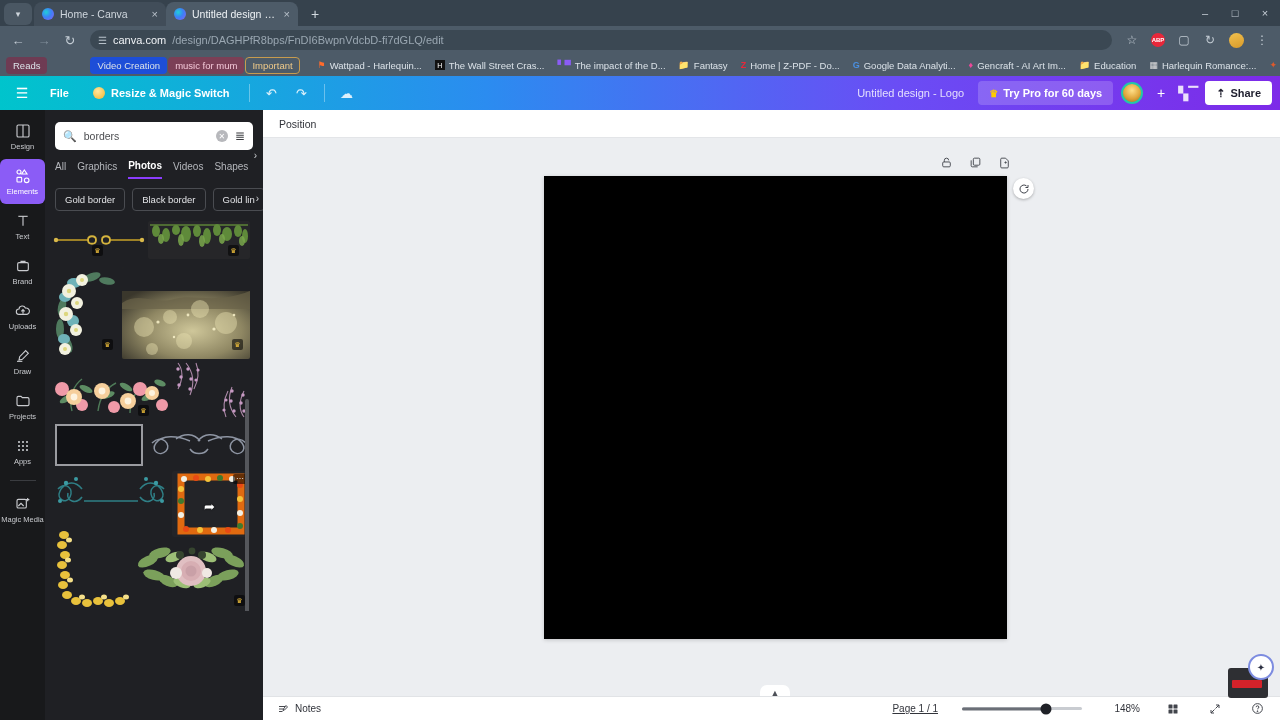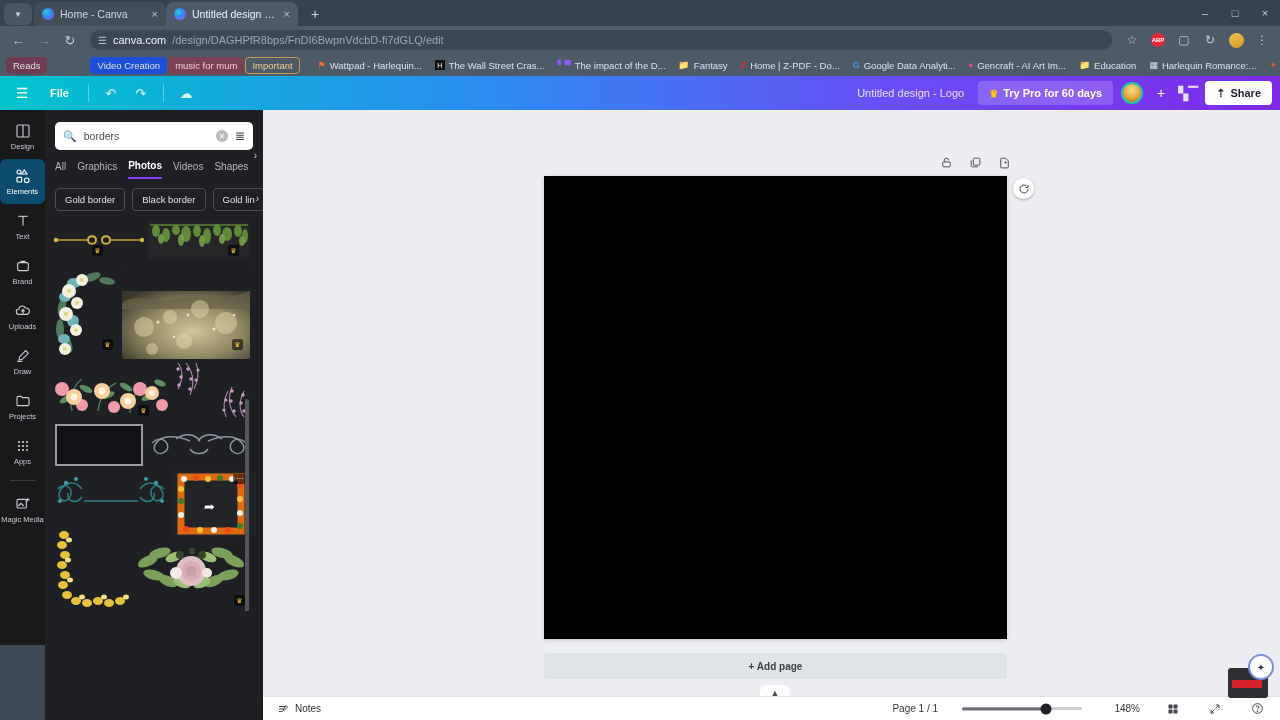--- a/index.html
+++ b/index.html
@@ -115,30 +115,30 @@
   }
   .plus-btn { width: 20px; height: 20px; color: #fff; font-size: 14px;
     display:flex; align-items:center; justify-content:center; }
   .share-btn {
     height: 24px; padding: 0 11px; border-radius: 4px; background: #fff;
     display: flex; align-items: center; gap: 5px; color: #1f1f2e; font-size: 11px; font-weight: bold;
   }
 
   
   .rail {
-    position: absolute; top: 110px; left: 0; width: 45px; height: 535px;
+    position: absolute; top: 110px; left: 0; width: 45px; height: 610px;
     background: #18191b; display: flex; flex-direction: column; align-items: center;
     padding-top: 4px; color: #c9cbcf;
   }
   .rail-item {
     width: 45px; height: 45px; display: flex; flex-direction: column;
     align-items: center; justify-content: center; gap: 3px;
     font-size: 7.5px; color: #c9cbcf; border-radius: 6px;
   }
-  .rail-item.active { background: #0c4a6e; color: #fff; }
+  .rail-item.active { background: #8b5cf6; color: #fff; }
   .rail-item svg { width: 16px; height: 16px; }
   .rail-sep { width: 26px; height: 1px; background: #3a3c40; margin: 6px 0; }
 
   
   .panel {
     position: absolute; top: 110px; left: 45px; width: 218px; height: 610px;
     background: #1f2024; overflow: hidden;
   }
   .search-wrap { padding: 12px 10px 0 10px; }
   .search-box {
@@ -222,21 +222,21 @@
     display: flex; align-items: center; justify-content: center; color: #4d5058; font-size: 9px;
   }
 
   .status-bar {
     position: absolute; top: 586px; left: 0; width: 1017px; height: 24px;
     background: #fff; border-top: 1px solid #e1e3e6;
     display: flex; align-items: center; padding: 0 14px; gap: 24px;
   }
   .notes-btn { display: flex; align-items: center; gap: 6px; font-size: 10px; color: #32343b; }
   .sb-spacer { flex: 1 1 auto; }
-  .page-count { font-size: 10px; color: #32343b; }
+  .page-count { font-size: 10px; color: #32343b; text-decoration: underline; }
   .zoom-slider { position: relative; width: 120px; height: 14px; display: flex; align-items: center; }
   .zoom-track { width: 120px; height: 3px; background: #c9ccd1; border-radius: 2px; }
   .zoom-fill { position: absolute; left: 0; top: 50%; transform: translateY(-50%);
     height: 3px; background: #6b6f77; border-radius: 2px; }
   .zoom-knob { position: absolute; top: 50%; transform: translate(-50%,-50%);
     width: 11px; height: 11px; border-radius: 50%; background: #1f2127; }
   .zoom-val { font-size: 10px; color: #32343b; width: 34px; text-align: right; }
   .sb-icon { width: 18px; height: 18px; display: flex; align-items: center; justify-content: center;
     color: #42454c; font-size: 11px; }
 
@@ -363,20 +363,24 @@
 
     <div class="bm-spacer"></div>
     <div class="bm-sep"></div>
 
   </div>
 
   <div class="canva-topbar">
     <div class="tb-hamburger">☰</div>
     <div class="tb-item">
       <span>File</span>
+    </div>
+    <div class="tb-item">
+      <span style="display:inline-block;width:12px;height:12px;border-radius:50%;background:radial-gradient(circle at 40% 35%,#ffe7a0,#f0b429);"></span>
+      <span>Resize &amp; Magic Switch</span>
     </div>
     <div class="tb-divider"></div>
     <div class="tb-icon">↶</div>
     <div class="tb-icon">↷</div>
     <div class="tb-divider"></div>
     <div class="tb-icon">☁</div>
 
     <div class="tb-spacer"></div>
 
     <div class="doc-title">Untitled design - Logo</div>
@@ -790,20 +794,23 @@
     </div>
 
   </div>
 
   <div class="collapse-handle">
     <span>❮</span>
   </div>
 
   <div class="editor">
 
+    <div class="context-bar">
+      <div class="position-btn">Position</div>
+    </div>
 
     <div class="canvas-toolbar">
       <div class="ctool">
         <svg viewBox="0 0 24 24" width="13" height="13" fill="none" stroke="currentColor" stroke-width="1.8">
           <rect x="5" y="11" width="14" height="9" rx="2"></rect>
             <path d="M8 11V8a4 4 0 018 0"></path>
         </svg>
       </div>
       <div class="ctool">
         <svg viewBox="0 0 24 24" width="13" height="13" fill="none" stroke="currentColor" stroke-width="1.8">
@@ -821,23 +828,20 @@
 
     <div class="page-canvas"></div>
 
     <div class="rotate-handle">
       <svg viewBox="0 0 24 24" width="12" height="12" fill="none" stroke="currentColor" stroke-width="2">
         <path d="M20 12a8 8 0 11-3-6.2"></path>
           <path d="M20 4v5h-5"></path>
       </svg>
     </div>
 
-    <div class="add-page-bar">
-      <span>+ Add page</span>
-    </div>
 
     <div class="chev-up-tab">
       <span>▲</span>
     </div>
 
     <div class="status-bar">
       <div class="notes-btn">
         <svg viewBox="0 0 24 24" width="12" height="12" fill="none" stroke="currentColor" stroke-width="1.8">
           <line x1="4" y1="7" x2="16" y2="7"></line>
             <line x1="4" y1="12" x2="13" y2="12"></line>

